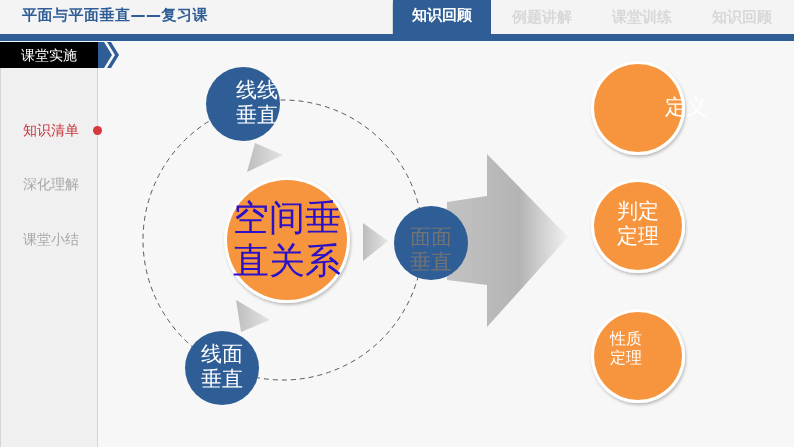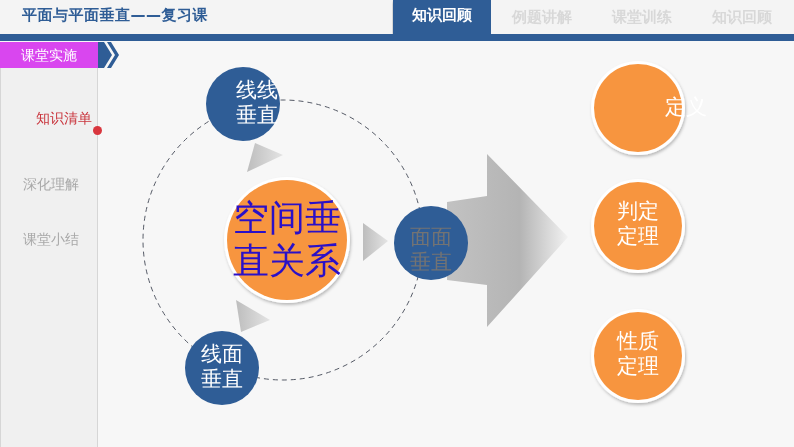--- a/index.html
+++ b/index.html
@@ -27,21 +27,21 @@
     box-shadow: 2px 2px 3px rgba(0,0,0,0.15);
   }
   .tab {
     position: absolute; top: 0; height: 34px; width: 98px;
     font-size: 15px; font-weight: bold; text-align: center; line-height: 34px;
     color: #d8d8d8; cursor: pointer;
   }
   .tab.active { background: #2f5d96; color: #ffffff; font-family: Liberation Mono, monospace; }
   .section-banner {
     position: absolute; left: 0; top: 42px; width: 100px; height: 26px;
-    background: #d946ef; color: #fff; font-size: 14px;
+    background: #000000; color: #fff; font-size: 14px;
     line-height: 26px; padding-left: 21px;
   }
   .banner-chevron {
     position: absolute; left: 98px; top: 42px; width: 22px; height: 26px;
   }
   .sidebar {
     position: absolute; left: 0; top: 68px; width: 98px; height: 379px;
     background: #f0f0f0; border-right: 1px solid #d6d6d6;
     border-left: 1px solid #d6d6d6;
   }
@@ -71,21 +71,21 @@
 <div class="tab" style="left:693px;">知识回顾</div>
 <div class="header-line"></div>
 
 <div class="section-banner">课堂实施</div>
 <svg class="banner-chevron" viewBox="0 0 22 26" width="22" height="26">
   <polygon points="0,0 6,0 14,13 6,26 0,26" fill="#2f5d96"></polygon>
   <polygon points="9,0 13,0 21,13 13,26 9,26 17,13" fill="#2f5d96"></polygon>
 </svg>
 
 <div class="sidebar"></div>
-<div class="side-item active" style="top:110px;margin-left:13px;">知识清单</div>
+<div class="side-item active" style="top:122px;">知识清单</div>
 <div class="side-dot"></div>
 <div class="side-item" style="top:176px;">深化理解</div>
 <div class="side-item" style="top:231px;">课堂小结</div>
 
 <svg class="main-svg" width="794" height="447" viewBox="0 0 794 447">
   <defs>
     <linearGradient id="bigArrow" x1="0" y1="0" x2="1" y2="0">
       <stop offset="0" stop-color="#c2c2c2"></stop>
       <stop offset="0.6" stop-color="#b4b4b4"></stop>
       <stop offset="1" stop-color="#f2f2f2"></stop>
@@ -140,16 +140,16 @@
   <div>垂直</div>
 </div>
 
 <div class="circle-label" style="left:594px; top:95px; width:88px; font-size:21px; color:#ffffff;margin-left:48px;">
   <div>定义</div>
 </div>
 <div class="circle-label" style="left:594px; top:199px; width:88px; font-size:21px; color:#ffffff;">
   <div>判定</div>
   <div>定理</div>
 </div>
-<div class="circle-label" style="left:594px; top:329px; width:88px; font-size:21px; color:#ffffff;">
+<div class="circle-label" style="left:582px; top:329px; width:88px; font-size:16px; color:#ffffff;">
   <div>性质</div>
   <div>定理</div>
 </div>
 
 </body></html>

